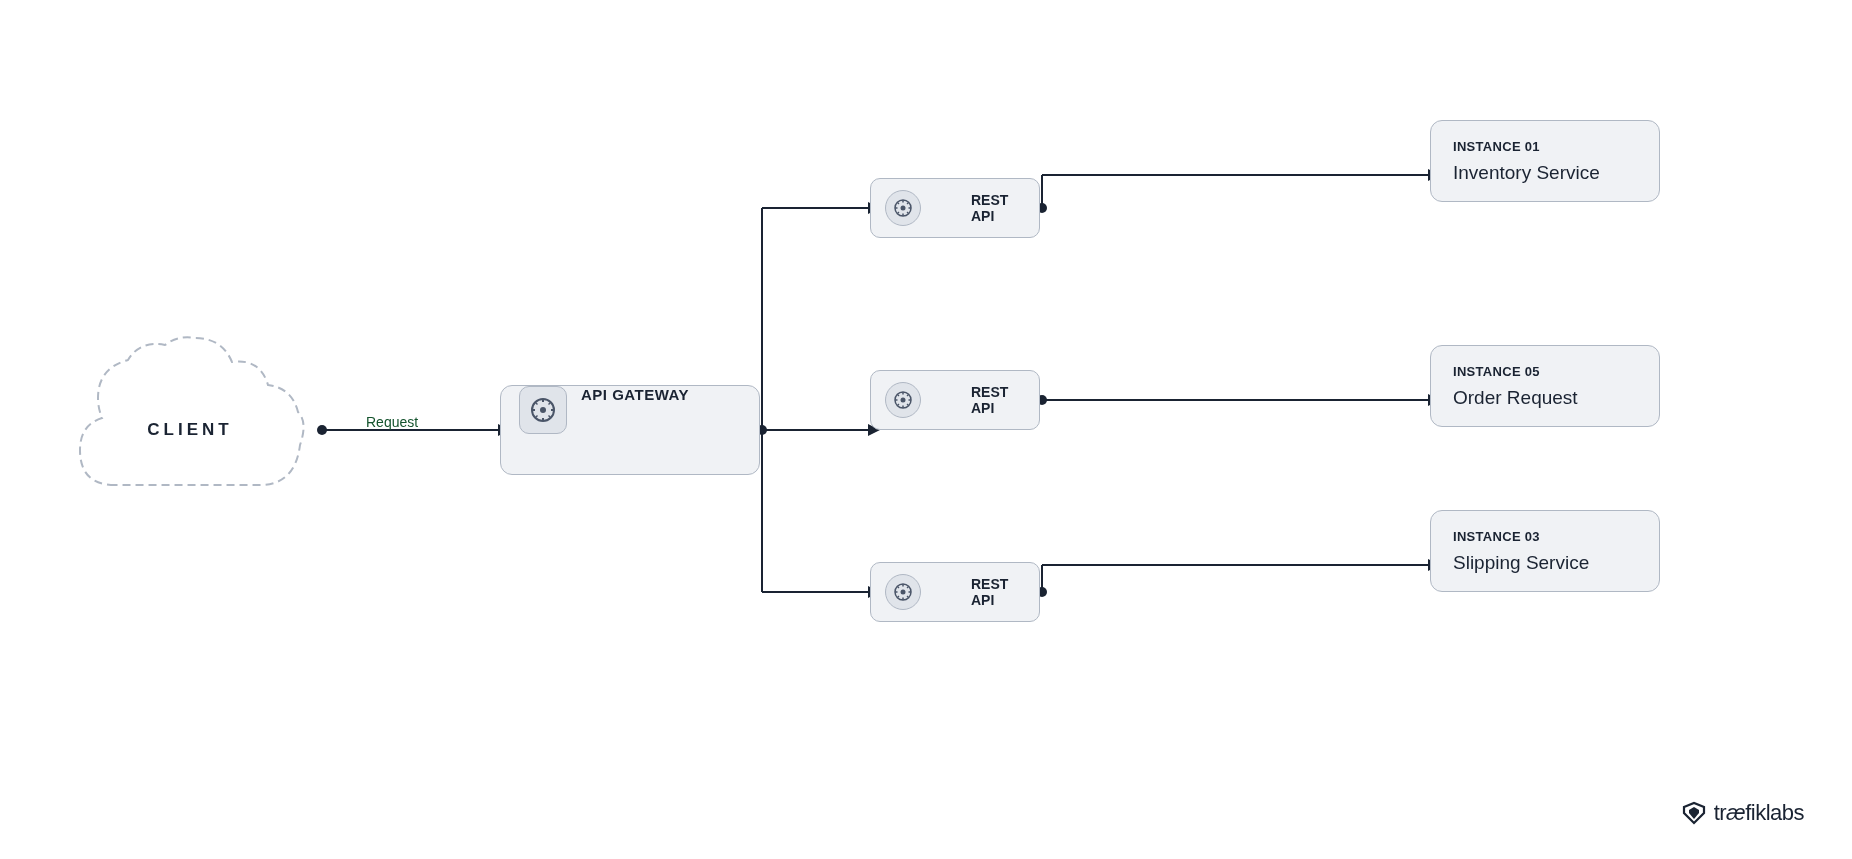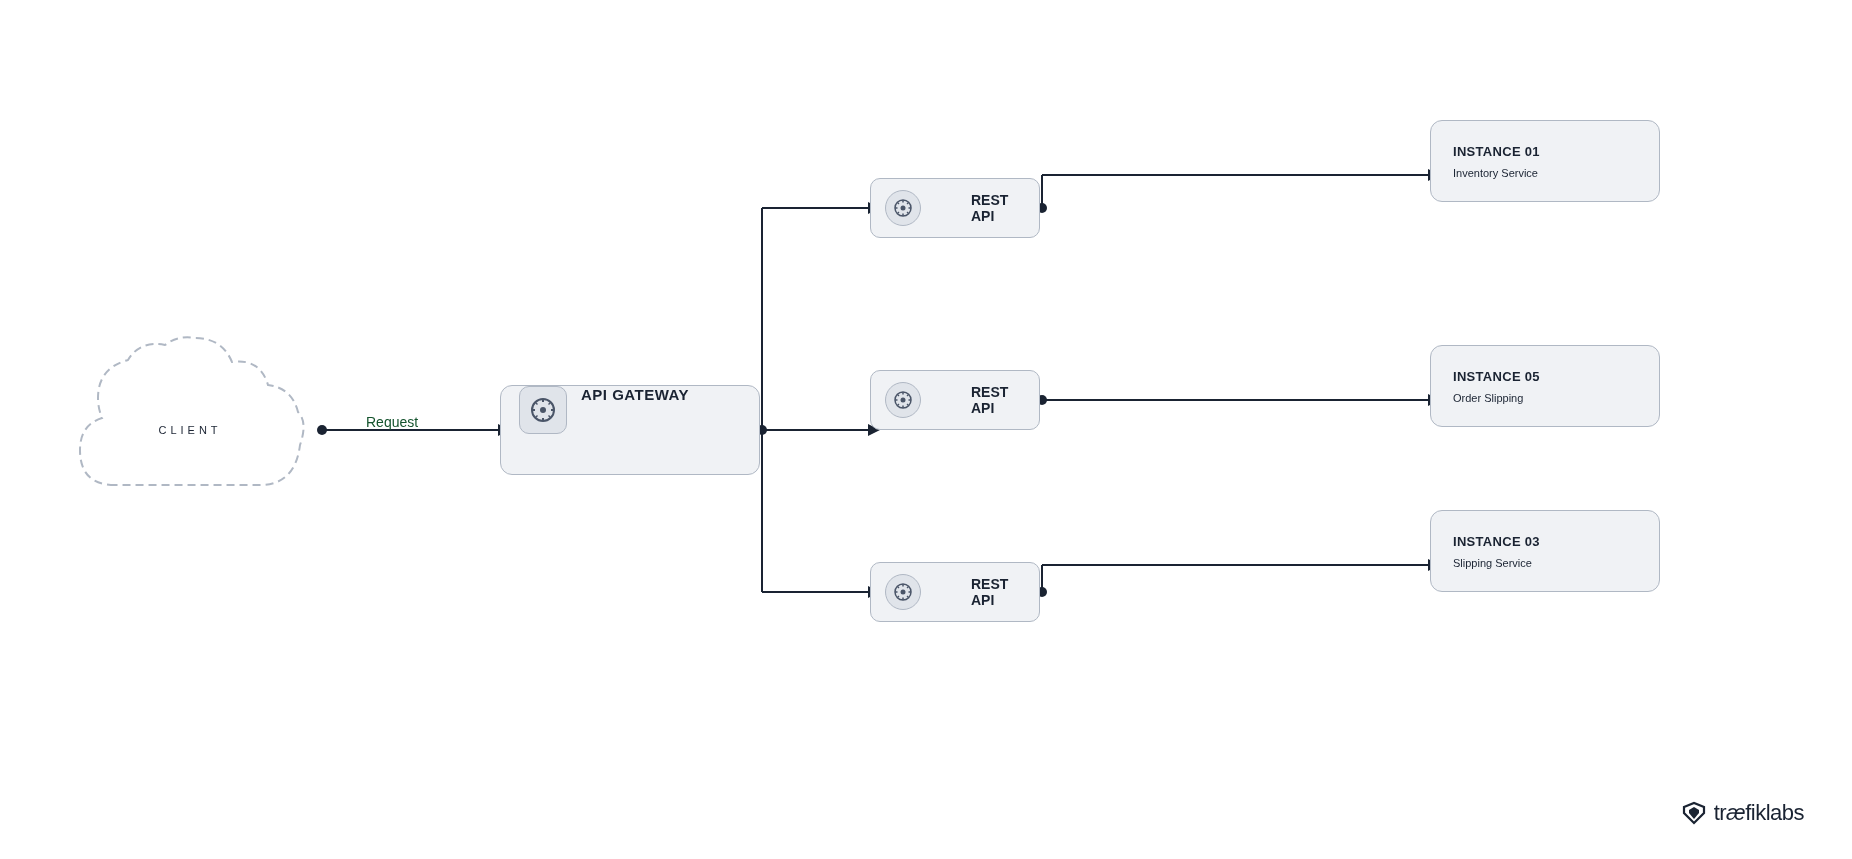--- a/index.html
+++ b/index.html
@@ -38,22 +38,22 @@
       transform: translateY(-50%);
       width: 260px;
       height: 200px;
     }
 
     .cloud-label {
       position: absolute;
       top: 50%;
       left: 50%;
       transform: translate(-50%, -50%);
-      font-size: 11px;
-      font-weight: 400;
+      font-size: 17px;
+      font-weight: 700;
       letter-spacing: 4px;
       color: #1a2332;
       text-align: center;
     }
 
     
     .gateway-node {
       position: absolute;
       top: 50%;
       left: 500px;
@@ -147,21 +147,21 @@
 
     .instance-title {
       font-size: 13px;
       font-weight: 700;
       color: #1a2332;
       letter-spacing: 0.3px;
       margin-bottom: 8px;
     }
 
     .instance-subtitle {
-      font-size: 11px;
+      font-size: 19px;
       font-weight: 500;
       color: #1a2332;
     }
 
     
     .request-label {
       position: absolute;
       top: 50%;
       left: 366px;
       transform: translateY(-100%);
@@ -330,21 +330,21 @@
     <span class="rest-label">REST API</span>
   </div>
 
   <div class="instance-node instance-node-1">
     <div class="instance-title">INSTANCE 01</div>
     <div class="instance-subtitle">Inventory Service</div>
   </div>
 
   <div class="instance-node instance-node-2">
     <div class="instance-title">INSTANCE 05</div>
-    <div class="instance-subtitle">Order Slipping</div>
+    <div class="instance-subtitle">Order Request</div>
   </div>
 
   <div class="instance-node instance-node-3">
     <div class="instance-title">INSTANCE 03</div>
     <div class="instance-subtitle">Slipping Service</div>
   </div>
 
   <div class="traefik-logo">
     <svg class="traefik-logo-icon" viewBox="0 0 28 28" width="28" height="28">
 

